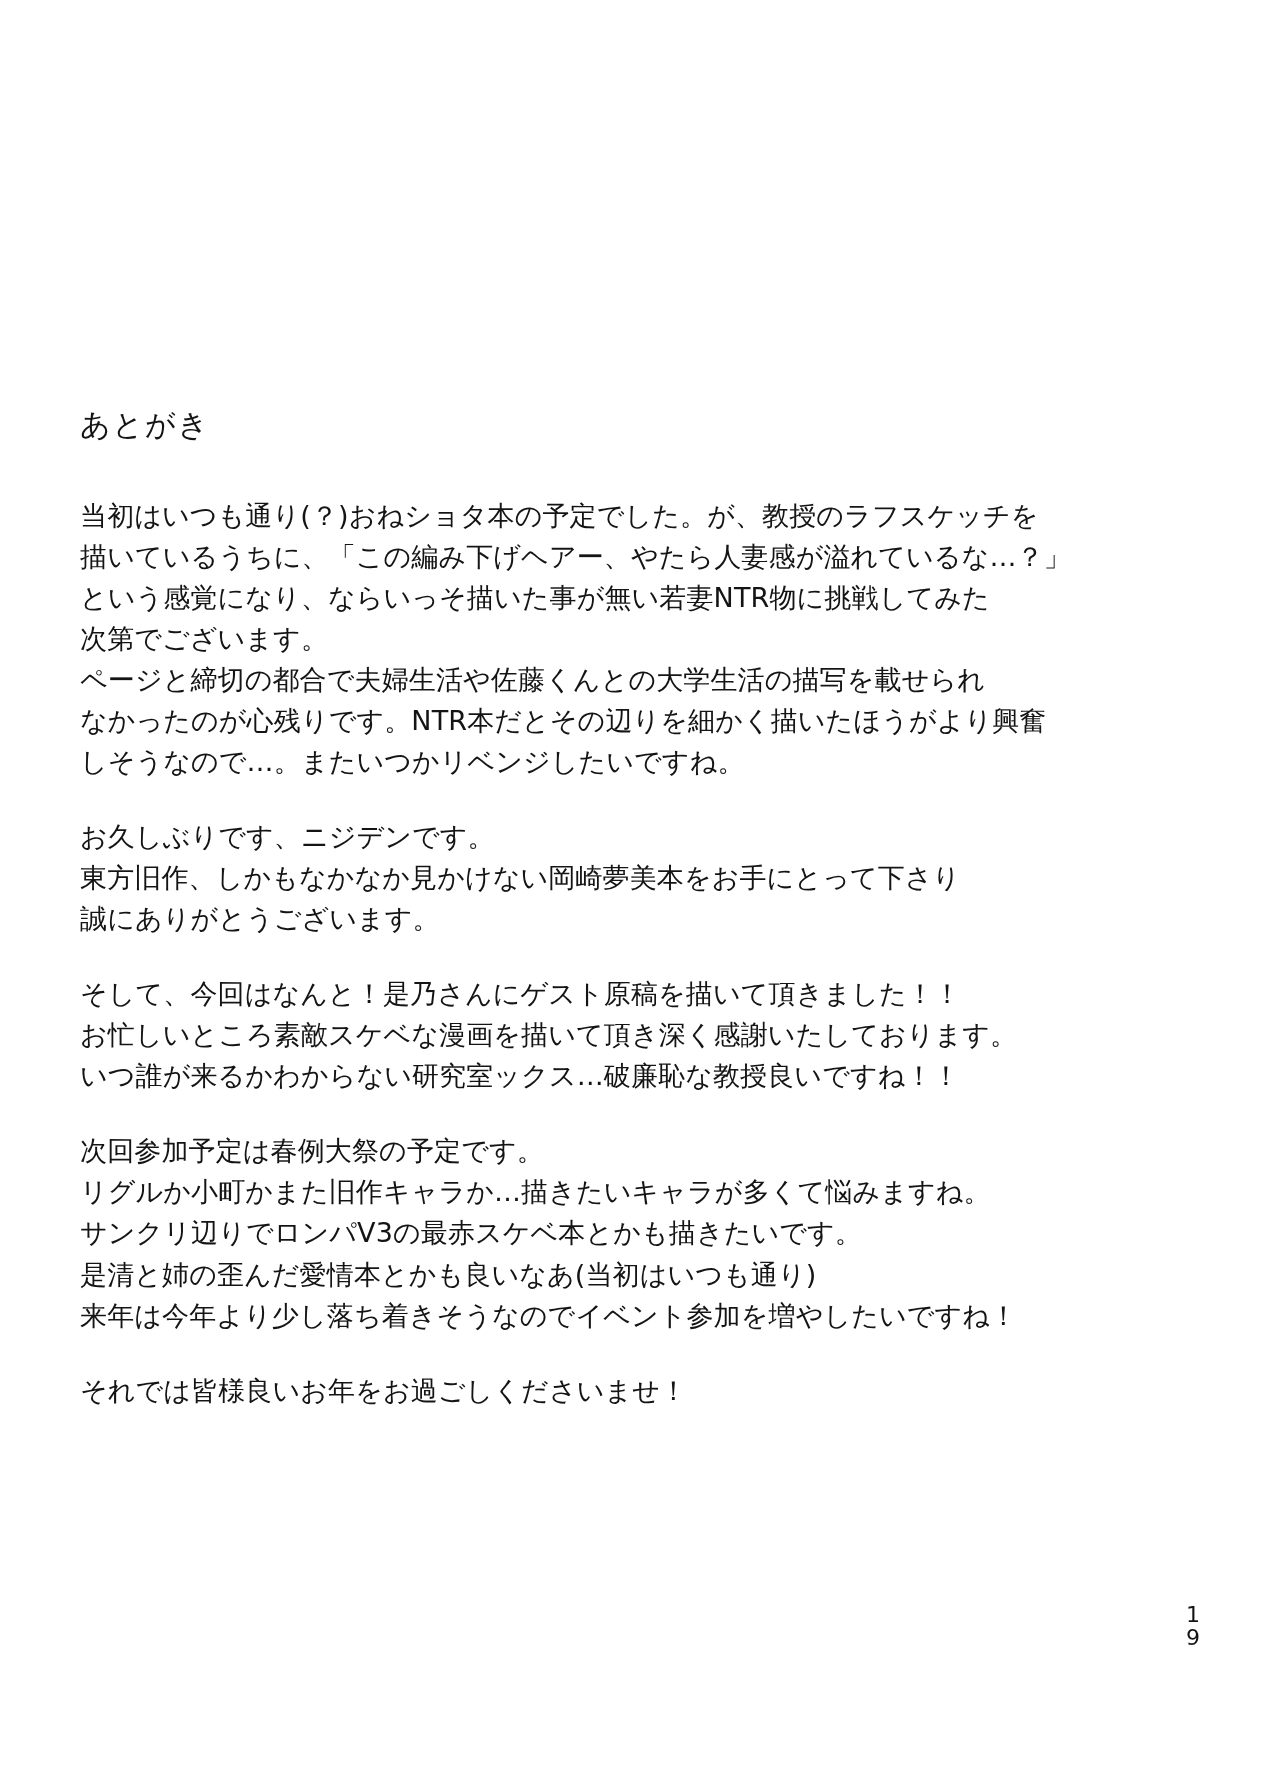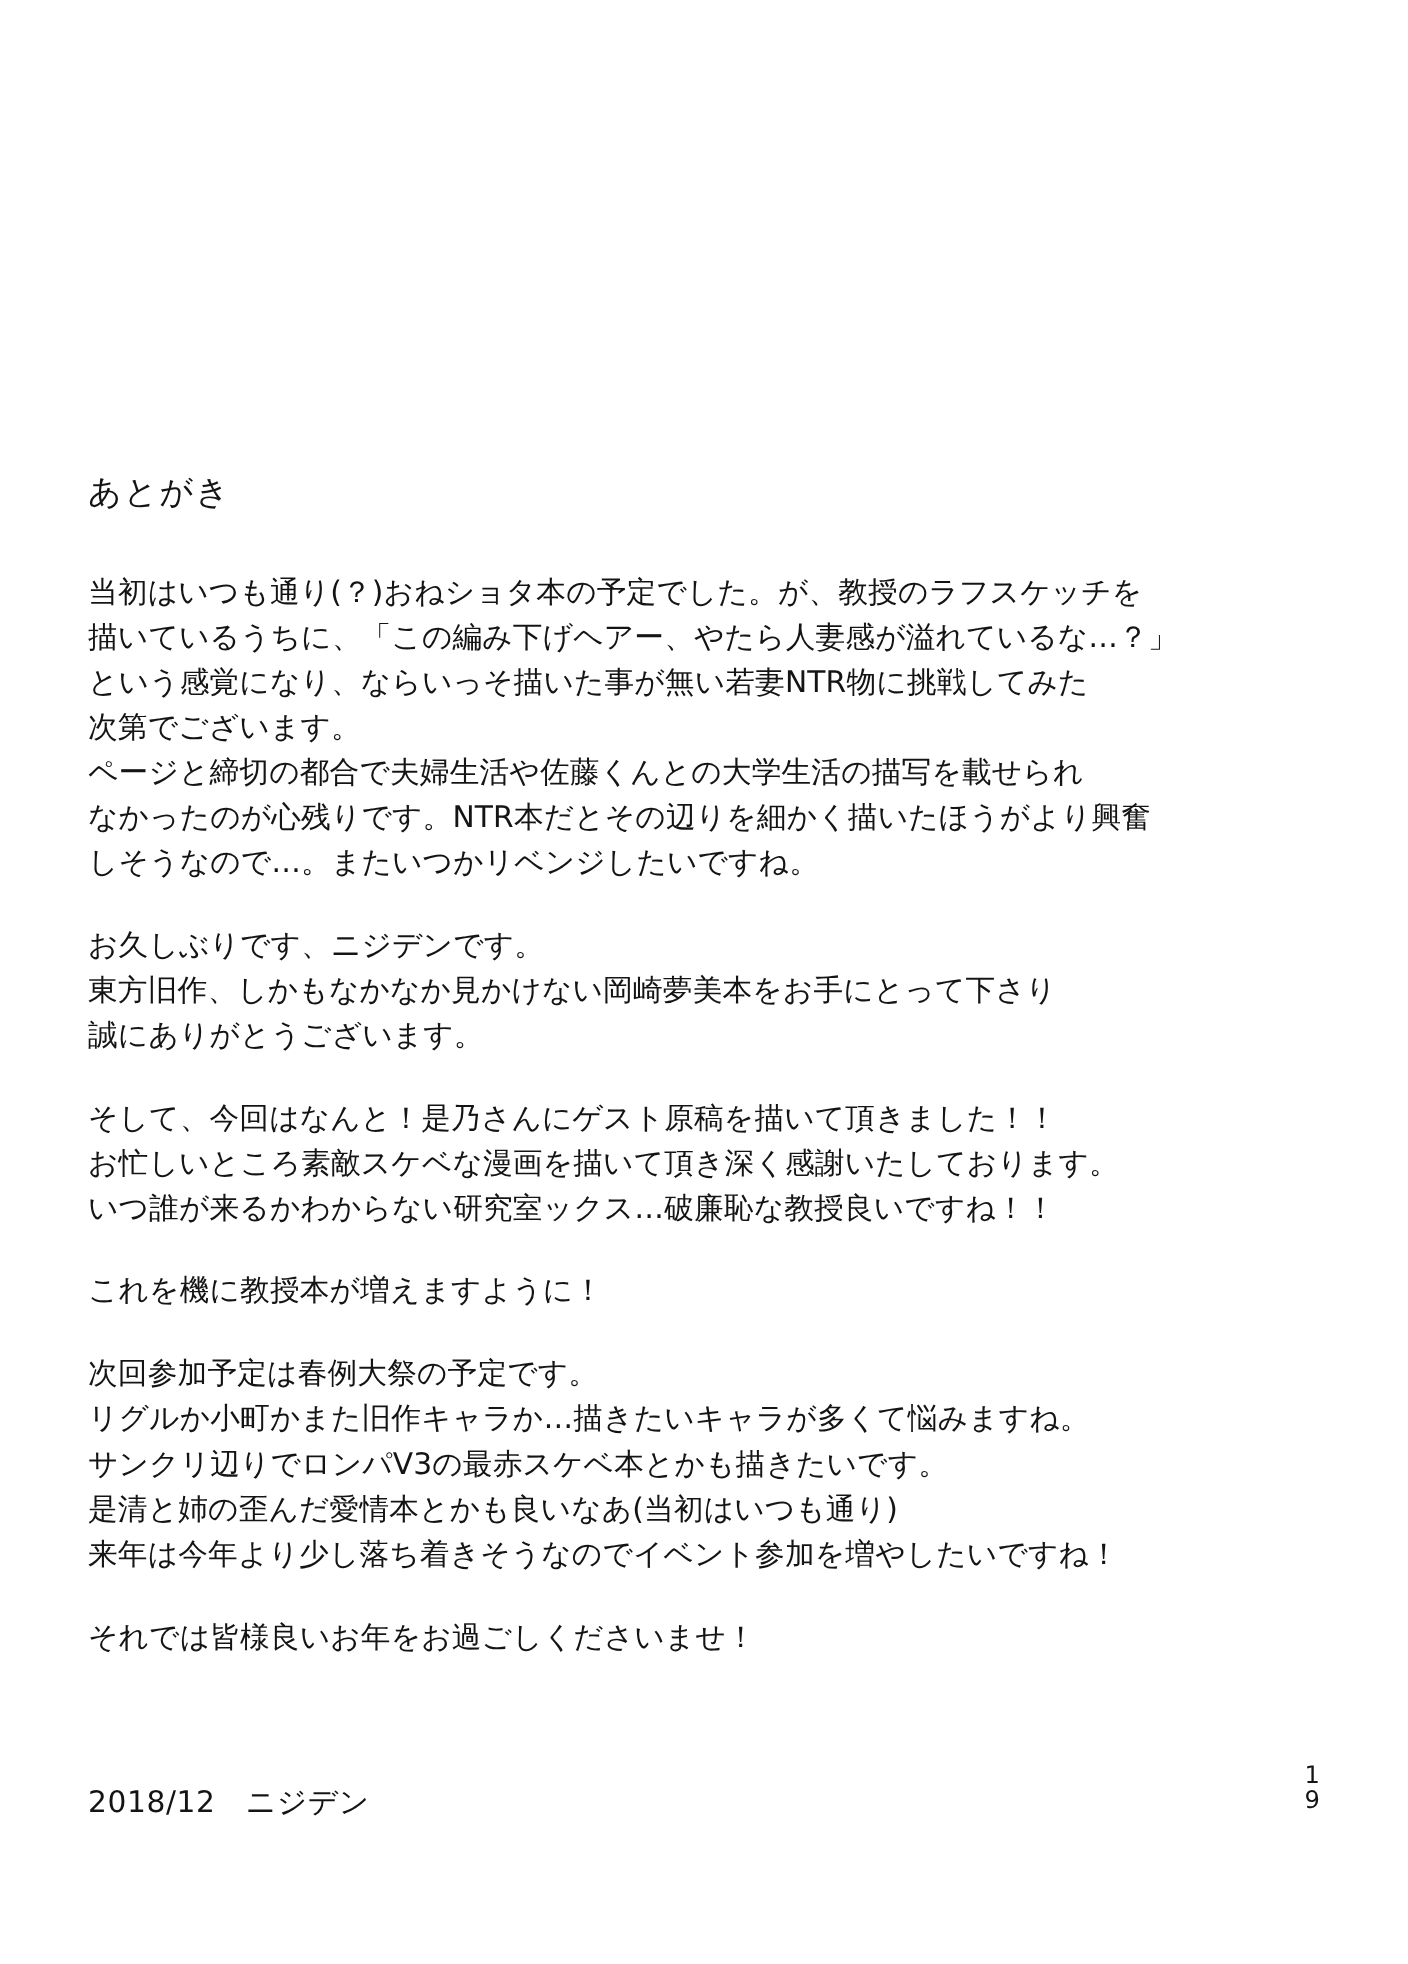--- a/index.html
+++ b/index.html
@@ -12,21 +12,21 @@
     width: 1280px;
     height: 1785px;
     background: #ffffff;
     overflow: hidden;
     font-family: "DejaVu Sans", "Liberation Sans", sans-serif;
     color: #141414;
   }
   .content {
     position: absolute;
     left: 80px;
-    top: 430px;
+    top: 407px;
     width: 1080px;
   }
   .afterword-title {
     font-size: 30px;
     line-height: 1.2;
     letter-spacing: 0.06em;
     margin: 0 0 52px 0;
     font-weight: 400;
   }
   .para {
@@ -76,29 +76,27 @@
 次第でございます。
 ページと締切の都合で夫婦生活や佐藤くんとの大学生活の描写を載せられ
 なかったのが心残りです。NTR本だとその辺りを細かく描いたほうがより興奮
 しそうなので…。またいつかリベンジしたいですね。</p>
     <p class="para">お久しぶりです、ニジデンです。
 東方旧作、しかもなかなか見かけない岡崎夢美本をお手にとって下さり
 誠にありがとうございます。</p>
     <p class="para">そして、今回はなんと！是乃さんにゲスト原稿を描いて頂きました！！
 お忙しいところ素敵スケベな漫画を描いて頂き深く感謝いたしております。
 いつ誰が来るかわからない研究室ックス…破廉恥な教授良いですね！！</p>
-    <p class="para">これを機に教授本が増えますように！</p>
     <p class="para">次回参加予定は春例大祭の予定です。
 リグルか小町かまた旧作キャラか…描きたいキャラが多くて悩みますね。
 サンクリ辺りでロンパV3の最赤スケベ本とかも描きたいです。
 是清と姉の歪んだ愛情本とかも良いなあ(当初はいつも通り)
 来年は今年より少し落ち着きそうなのでイベント参加を増やしたいですね！</p>
     <p class="para">それでは皆様良いお年をお過ごしくださいませ！</p>
   </div>
 
-  <div class="signature">2018/12　ニジデン</div>
 
   <div class="page-number">
     <span>1</span>
     <span>9</span>
   </div>
 
 </div>
 
 </body></html>

